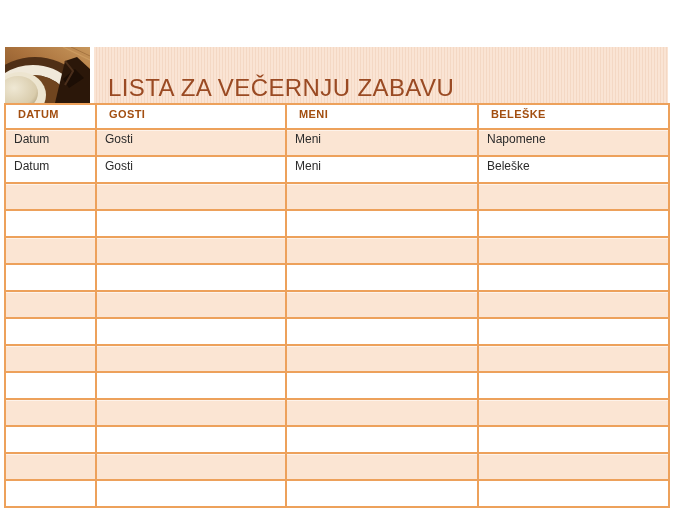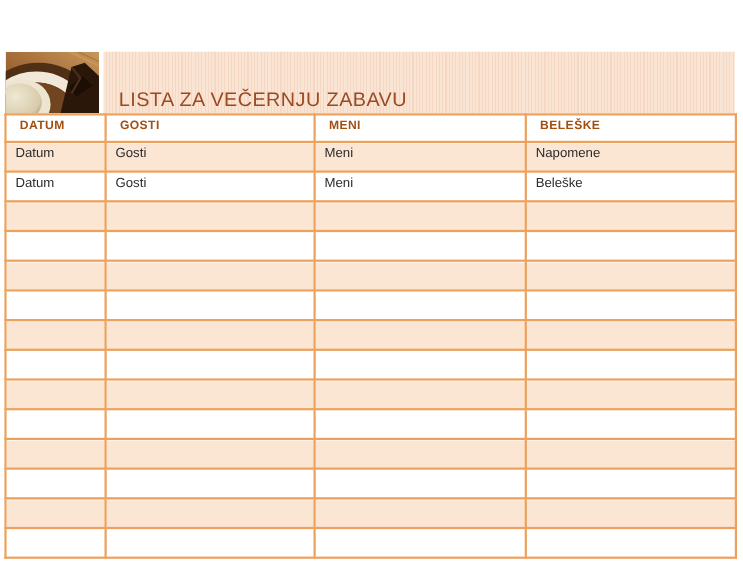--- a/index.html
+++ b/index.html
@@ -24,21 +24,21 @@
     background: repeating-linear-gradient(
       90deg,
       #FAE4D4 0px, #FAE4D4 2px,
       #F4D8C4 2px, #F4D8C4 3px
     );
     display: flex; align-items: flex-end;
     box-sizing: border-box;
     padding: 0 0 3px 14px;
   }
   .band .title {
-    font-size: 18px;
+    font-size: 24px;
     letter-spacing: 0.4px;
     color: #9A4A23;
     white-space: nowrap;
     line-height: 1.05;
   }
 
   
   .table-wrap { position: absolute; left: 4px; top: 103px; width: 596px; }
   table.party {
     border-collapse: collapse;

